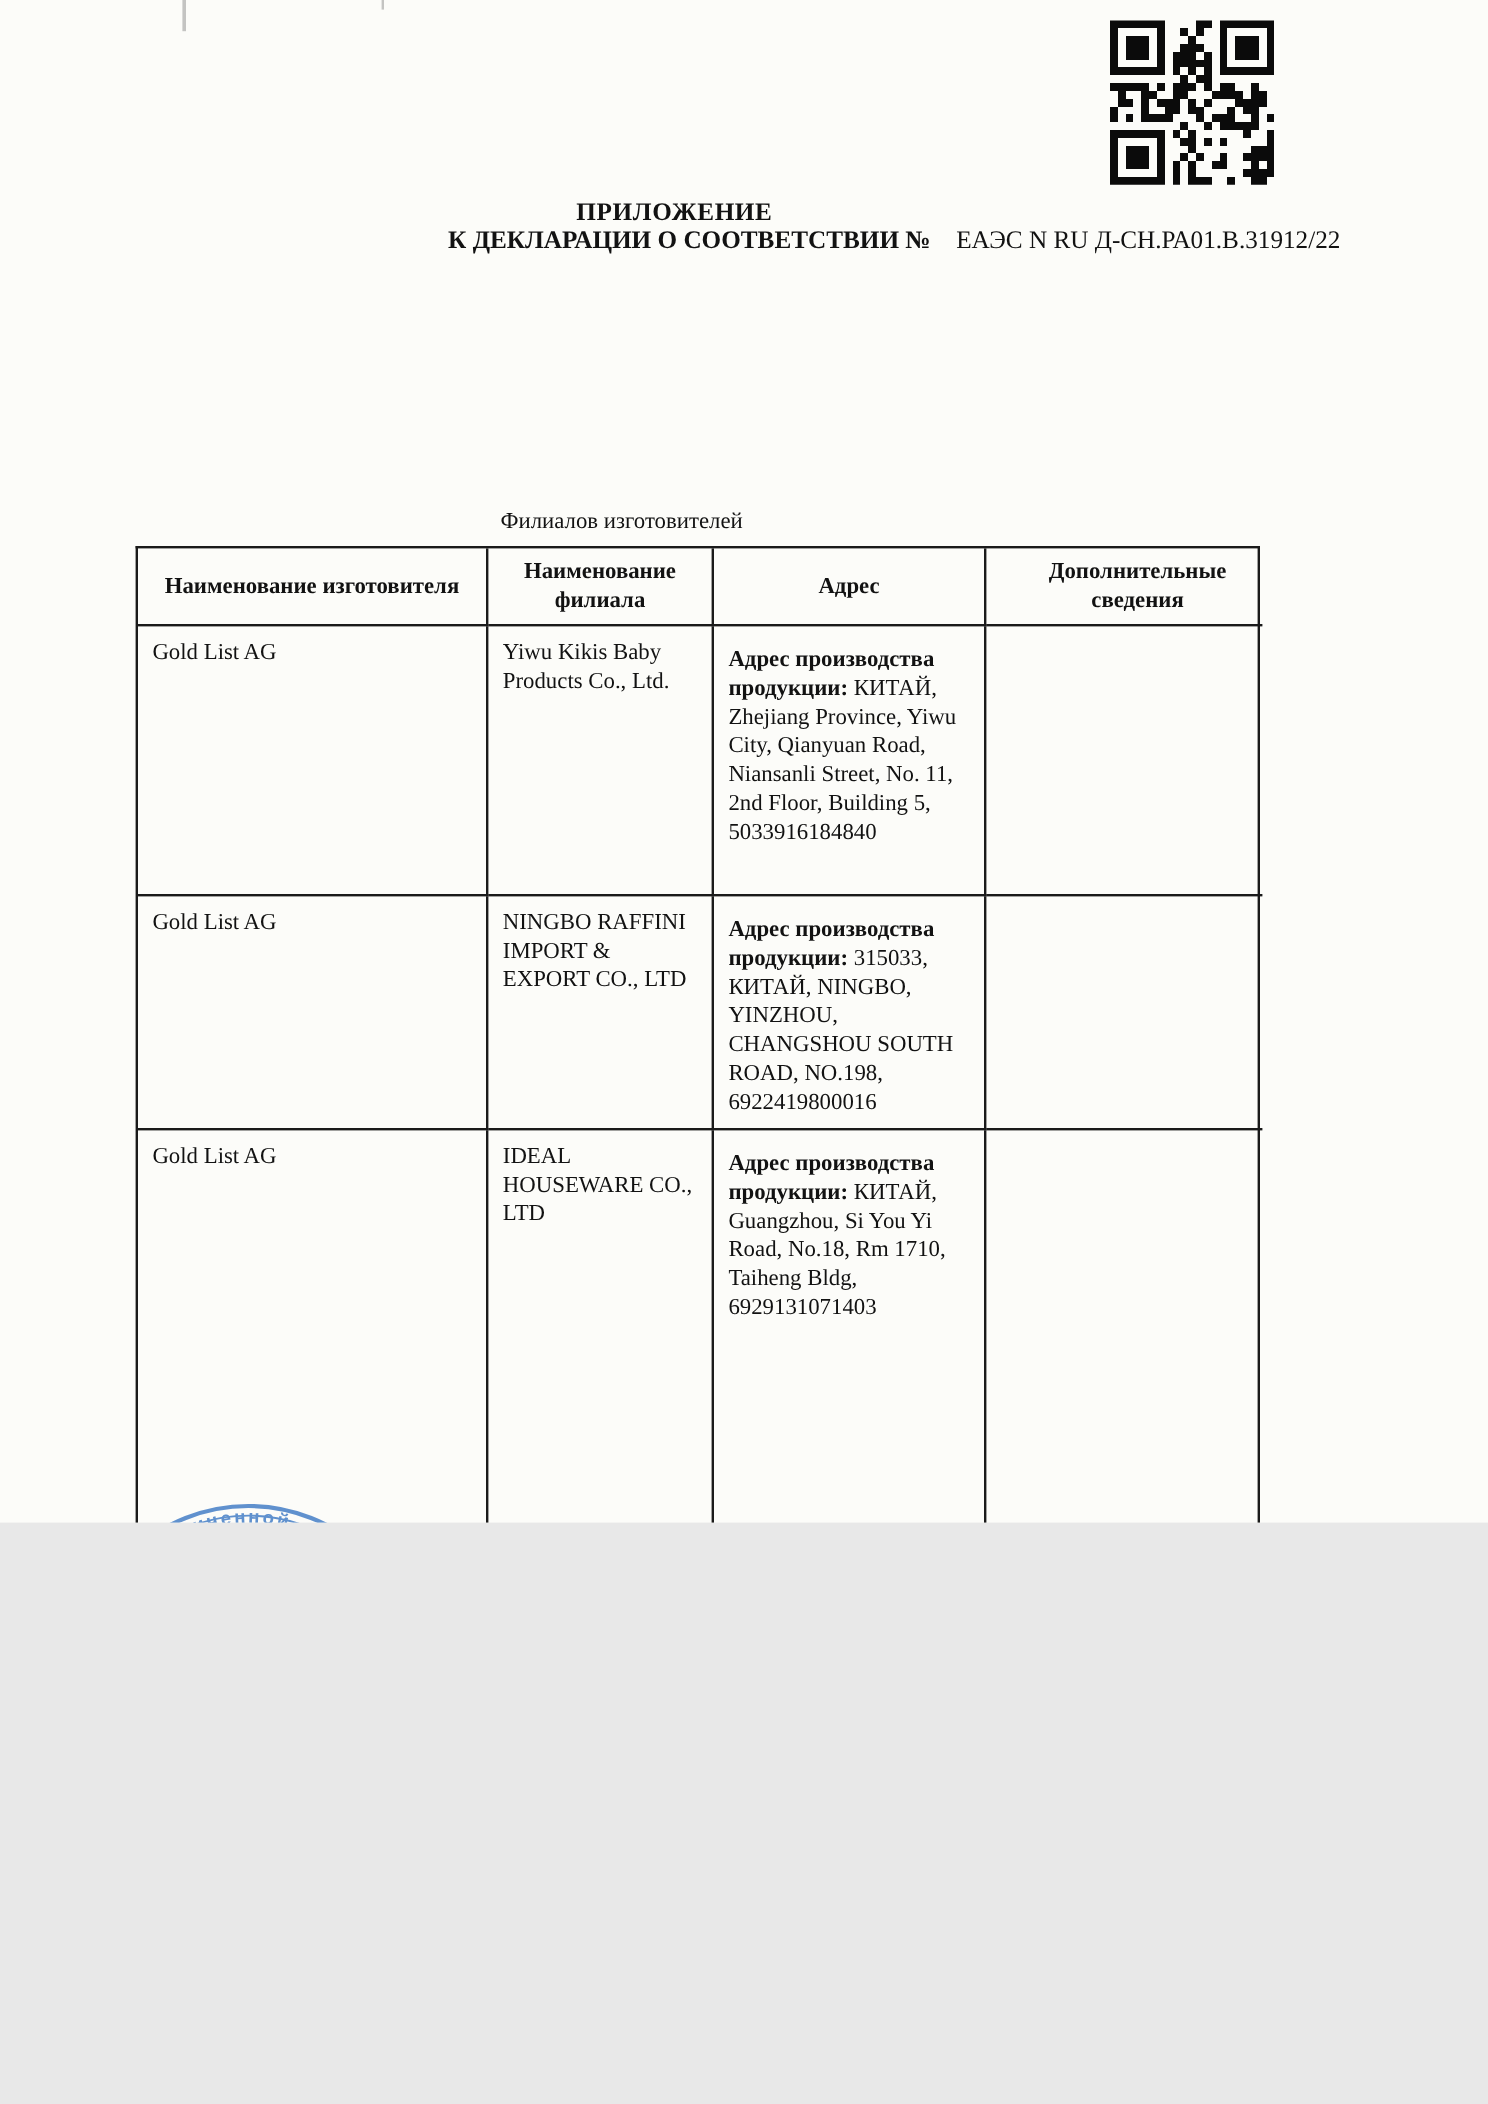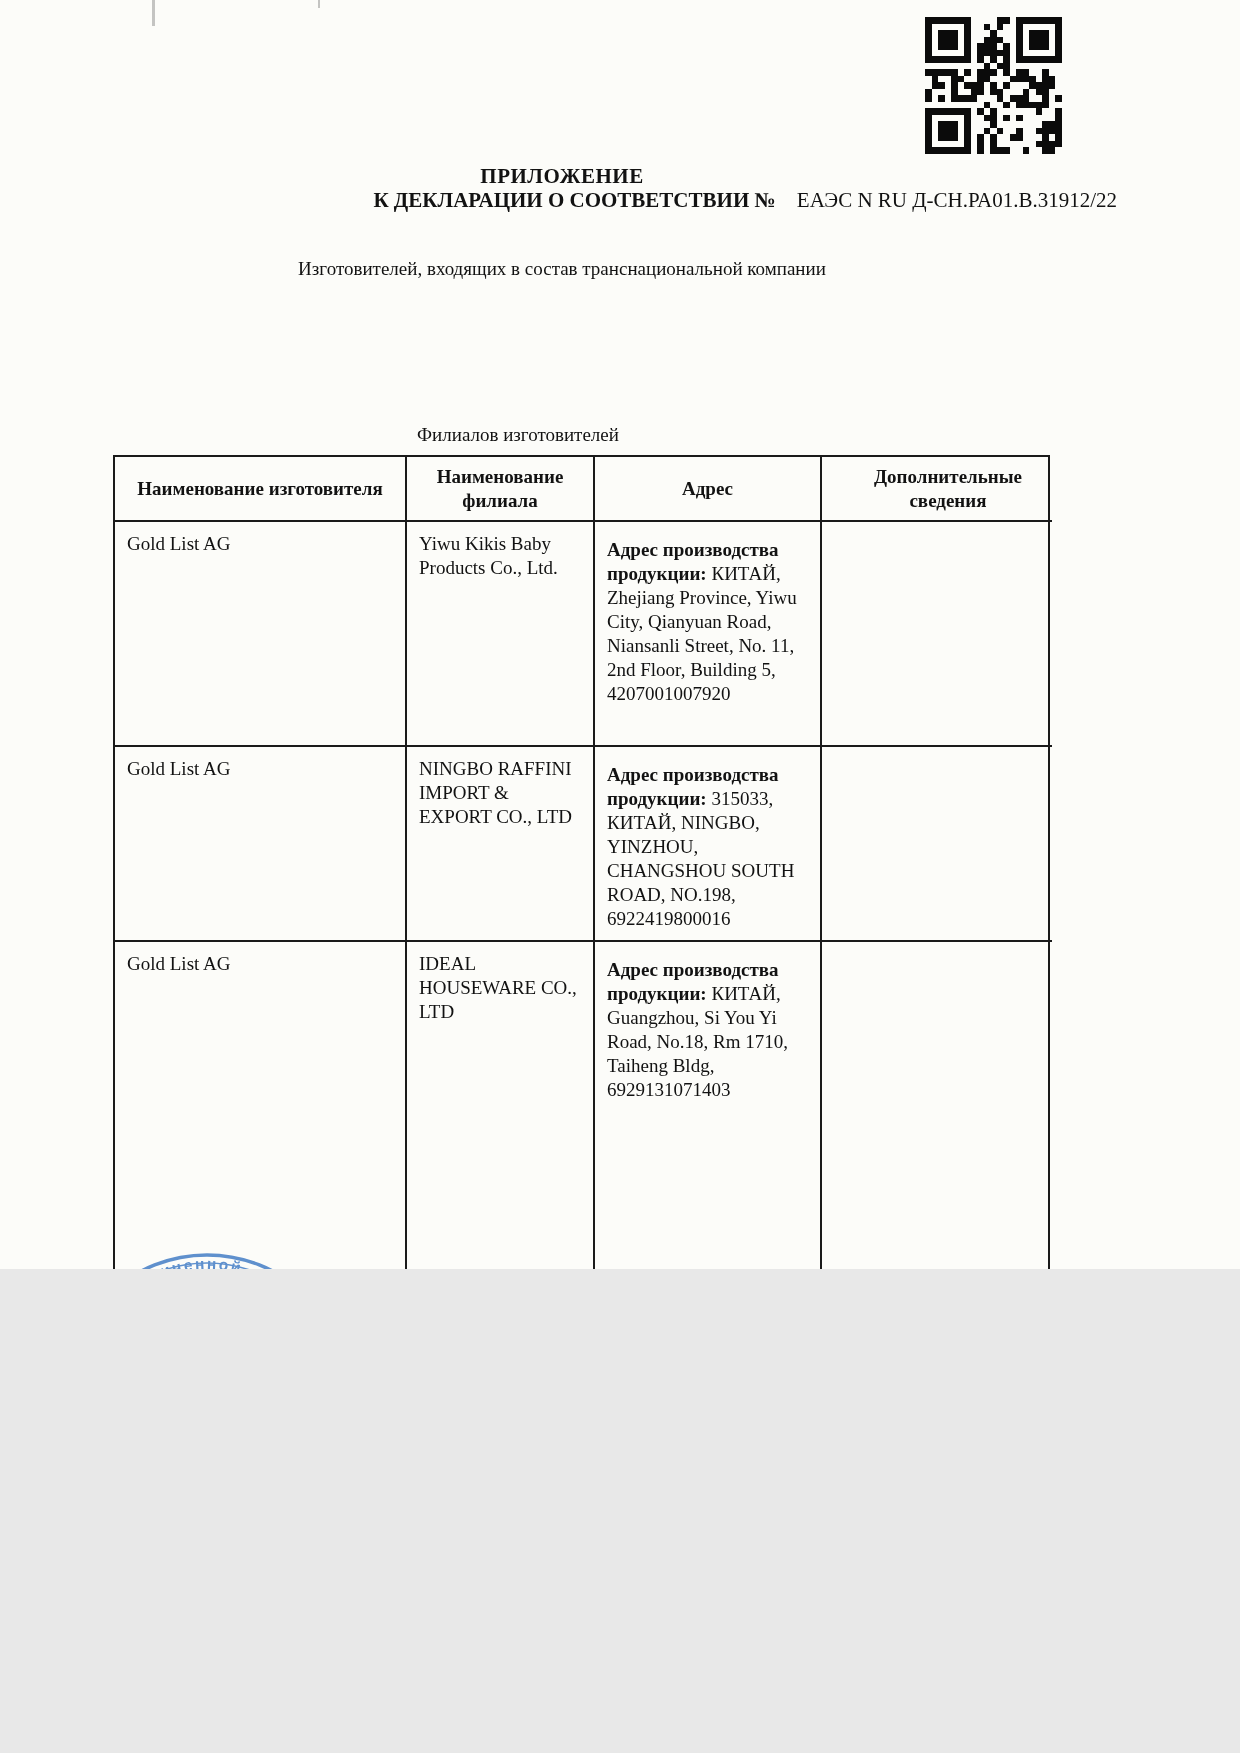--- a/index.html
+++ b/index.html
@@ -285,35 +285,34 @@
       <rect x="15" y="20" width="1" height="1" fill="#0b0b0b"></rect>
       <rect x="18" y="20" width="1" height="1" fill="#0b0b0b"></rect>
       <rect x="19" y="20" width="1" height="1" fill="#0b0b0b"></rect>
     </svg>
 
   <div class="doc-title">ПРИЛОЖЕНИЕ</div>
   <div class="decl-line">
     <span class="lbl">К ДЕКЛАРАЦИИ О СООТВЕТСТВИИ №</span>
     <span class="num">ЕАЭС N RU Д-CH.РА01.В.31912/22</span>
   </div>
-  <div class="doc-sub">Изготовителей, входящих в состав транснациональной компании</div>
 
   <div class="tbl-caption">Филиалов изготовителей</div>
 
   <div class="tbl">
     <div class="cell hdr">Наименование изготовителя</div>
     <div class="cell hdr">Наименование филиала</div>
     <div class="cell hdr">Адрес</div>
     <div class="cell hdr">Дополнительные сведения</div>
 
     <div class="cell">Gold List AG</div>
     <div class="cell">Yiwu Kikis Baby Products Co., Ltd.</div>
     <div class="cell addr" style="padding-top:16px;">
       <b>Адрес производства продукции:</b>
-      <span>КИТАЙ, Zhejiang Province, Yiwu City, Qianyuan Road, Niansanli Street, No. 11, 2nd Floor, Building 5, 4207001007920</span>
+      <span>КИТАЙ, Zhejiang Province, Yiwu City, Qianyuan Road, Niansanli Street, No. 11, 2nd Floor, Building 5, 5033916184840</span>
     </div>
     <div class="cell"></div>
 
     <div class="cell">Gold List AG</div>
     <div class="cell">NINGBO RAFFINI IMPORT &amp; EXPORT CO., LTD</div>
     <div class="cell addr" style="padding-top:16px;">
       <b>Адрес производства продукции:</b>
       <span>315033, КИТАЙ, NINGBO, YINZHOU, CHANGSHOU SOUTH ROAD, NO.198, 6922419800016</span>
     </div>
     <div class="cell"></div>

